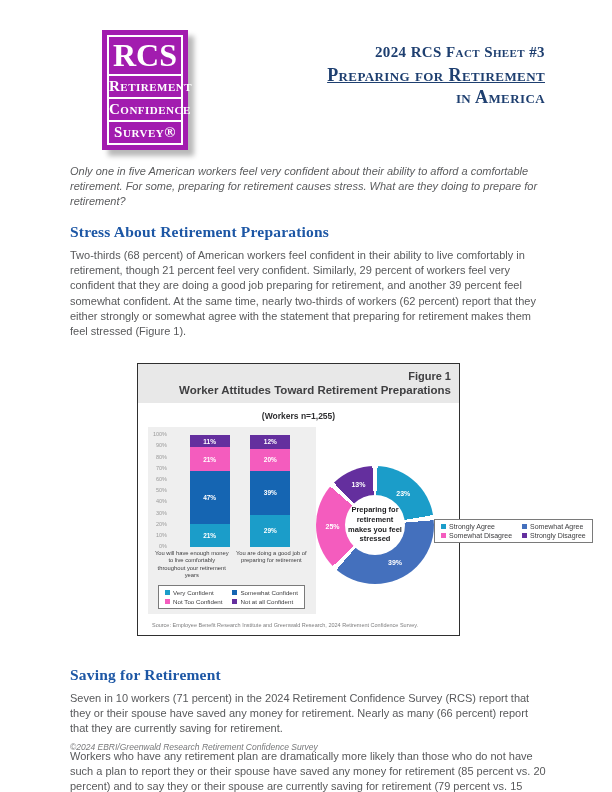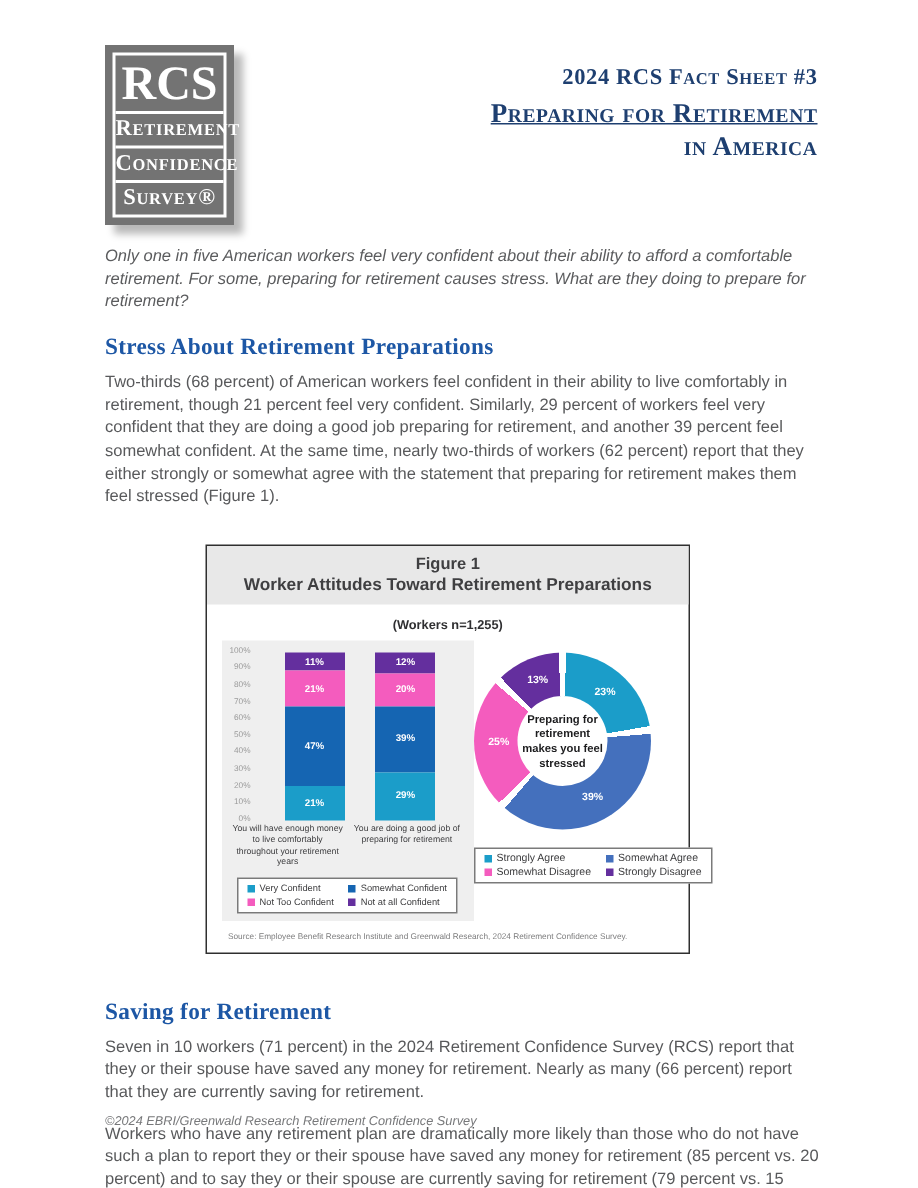--- a/index.html
+++ b/index.html
@@ -4,22 +4,23 @@
 <style>
   * { margin:0; padding:0; box-sizing:border-box; }
   html,body { background:#ffffff; }
   .page {
     position:relative; width:612px; height:792px; background:#ffffff;
     font-family:"Liberation Sans", sans-serif; color:#58595b; overflow:hidden;
   }
   
   .header { display:flex; padding:30px 67px 0 70px; }
   .logo-box {
-    width:86px; background:#737373; padding:5px; flex-shrink:0;
+    width:86px; background:#a21caf; padding:5px; flex-shrink:0;
     box-shadow:6px 6px 5px #b9b9b9;
+    margin-left:32px;
   }
   .logo-inner { border:2px solid #ffffff; text-align:center; color:#ffffff; }
   .logo-acronym {
     font-family:"Liberation Serif", serif; font-weight:bold; font-size:32px;
     line-height:1.05; padding:2px 0 1px 0; border-bottom:2px solid #ffffff;
   }
   .logo-word {
     font-family:"Liberation Serif", serif; font-variant:small-caps; font-weight:bold;
     font-size:15px; letter-spacing:0.5px; padding:2px 0; border-bottom:2px solid #ffffff;
   }
@@ -41,21 +42,21 @@
     margin:14px 64px 0 70px; font-family:"Liberation Serif", serif; font-weight:bold;
     font-size:15.5px; color:#1d57a5; letter-spacing:0.2px;
   }
   .para { margin:7px 64px 0 70px; font-size:11px; line-height:1.38; color:#58595b; }
   
   .figure {
     position:relative; margin:24px 0 0 137px; width:323px; border:1.5px solid #2f2f2f;
     background:#ffffff;
   }
   .figure-header {
-    background:#e8e8e8; text-align:center; padding:6px 8px 7px 8px;
+    background:#e8e8e8; text-align:right; padding:6px 8px 7px 8px;
     color:#3f3f41; font-weight:bold;
   }
   .figure-title { font-size:11px; margin-bottom:2px; }
   .figure-subtitle { font-size:11.5px; }
   .figure-sample { text-align:center; font-weight:bold; font-size:8.5px; color:#2f2f31; margin:8px 0 6px 0; }
   .figure-body { display:flex; padding:0 8px 2px 10px; }
   
   .bar-panel { background:#efefef; width:168px; padding:8px 5px 5px 4px; flex-shrink:0; }
   .bar-plot-row { display:flex; }
   .bar-yaxis { position:relative; width:17px; height:112px; flex-shrink:0; }
@@ -78,21 +79,21 @@
     color:#3c3c3e;
   }
   .chart-legend {
     border:1px solid #7a7a7a; background:#ffffff; display:grid;
     grid-template-columns:auto auto; gap:2px 10px; padding:3px 6px;
     margin:6px auto 0 auto; width:max-content;
   }
   .legend-item { display:flex; align-items:center; font-size:6.2px; color:#3c3c3e; white-space:nowrap; }
   .legend-swatch { width:5px; height:5px; margin-right:3px; flex-shrink:0; }
   
-  .donut-side { flex:1; display:flex; flex-direction:column; padding-top:8px; }
+  .donut-side { flex:1; display:flex; align-items:center; padding-top:8px; }
   .donut-wrap { position:relative; width:118px; height:118px; }
   .donut { width:118px; height:118px; border-radius:50%; }
   .donut-hole {
     position:absolute; inset:29px; background:#ffffff; border-radius:50%;
     display:flex; align-items:center; justify-content:center; text-align:center;
   }
   .donut-center-text { font-size:7.5px; font-weight:bold; color:#1c1c1e; line-height:1.3; padding:2px; }
   .donut-label {
     position:absolute; transform:translate(-50%,-50%); color:#ffffff;
     font-weight:bold; font-size:7px;

